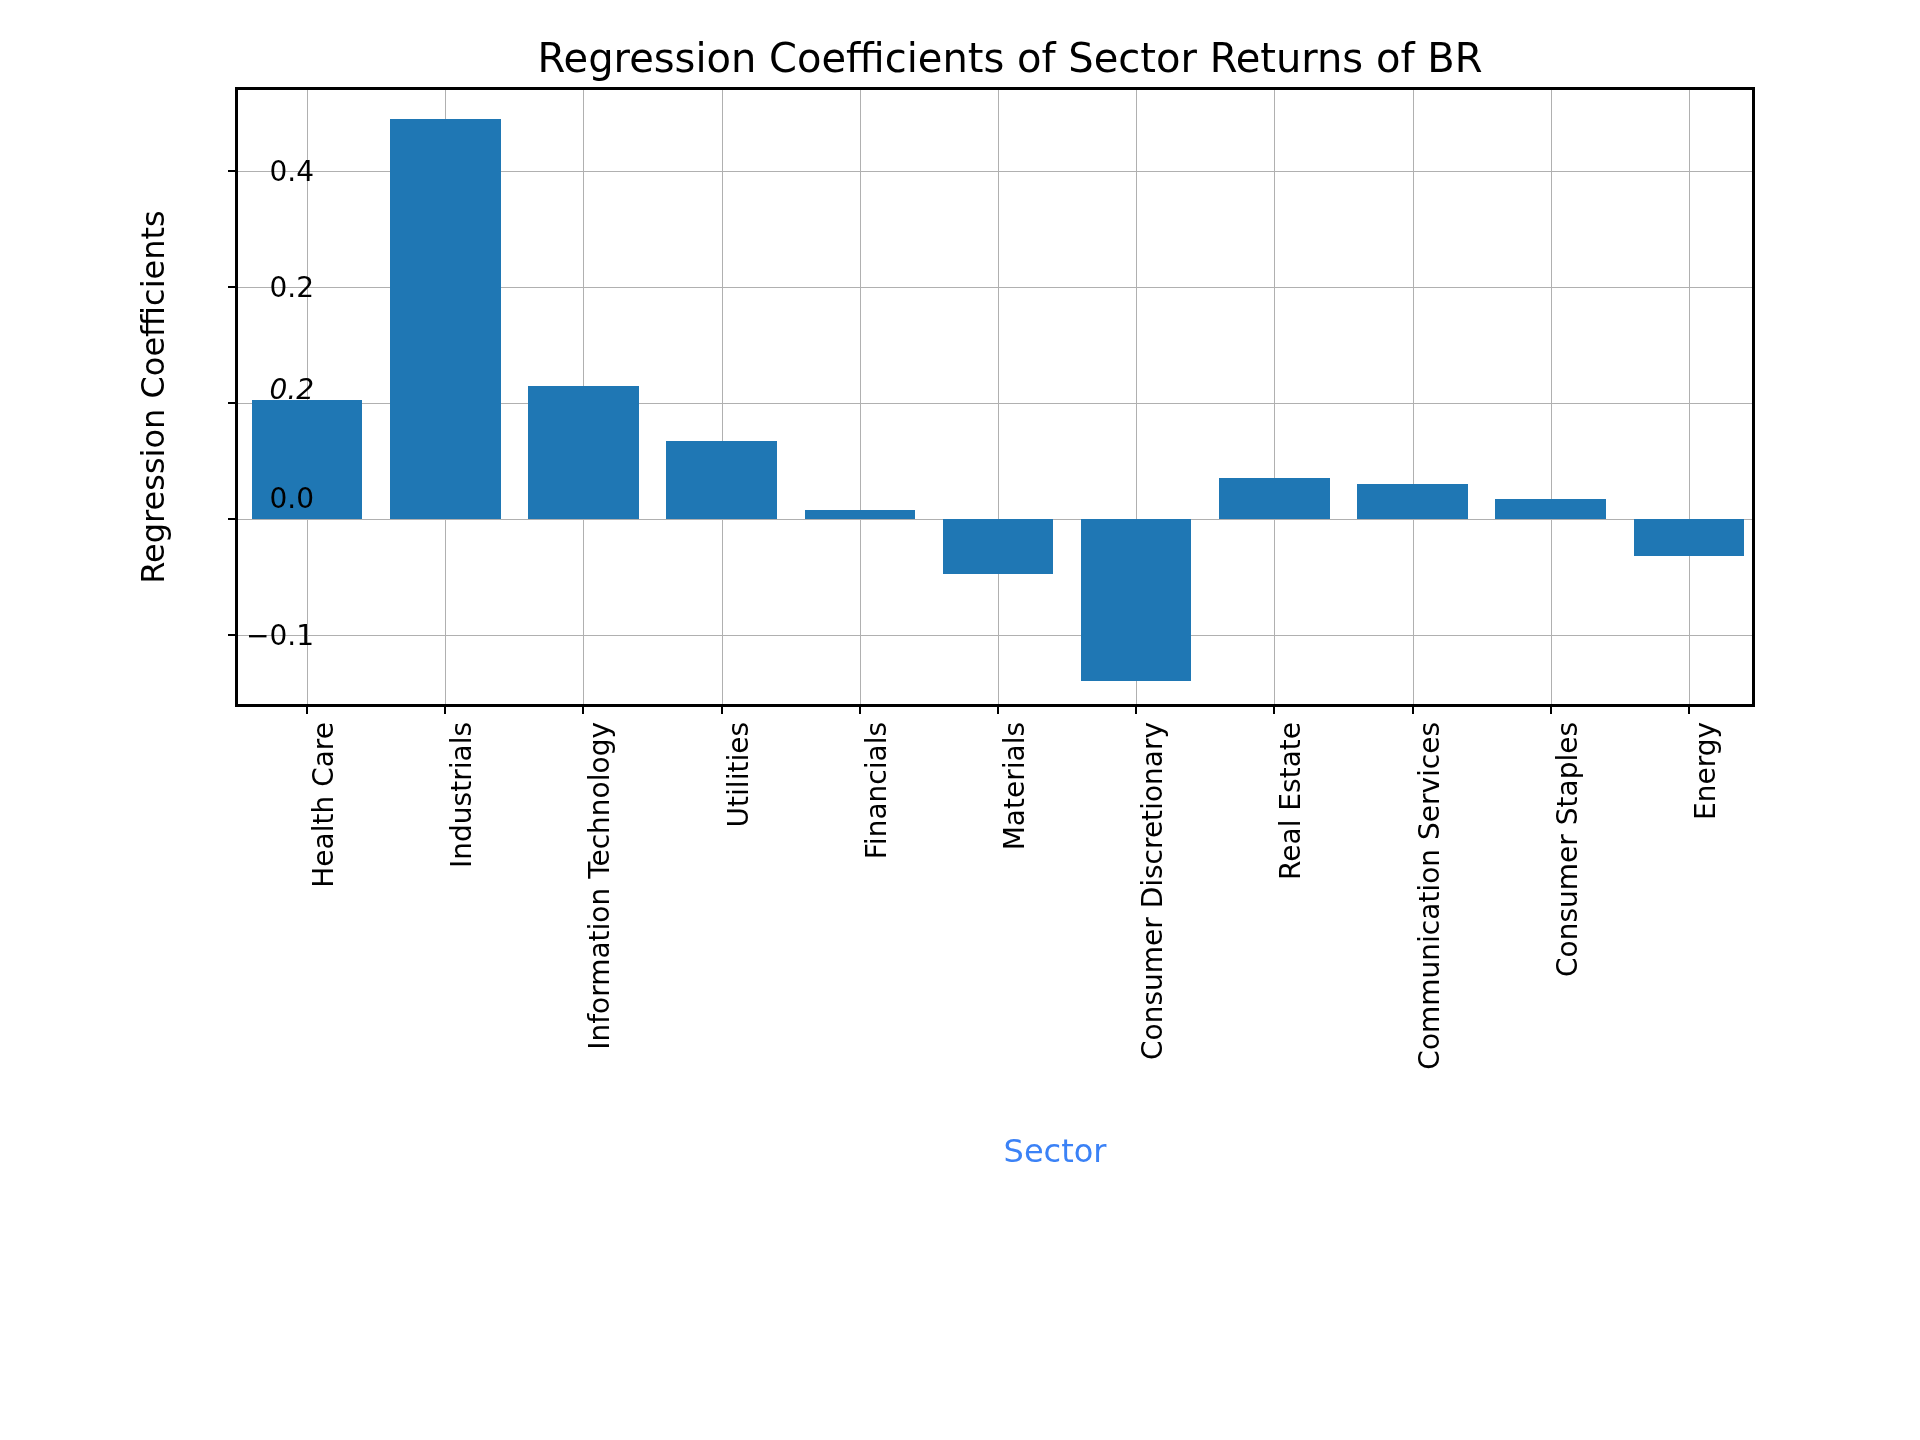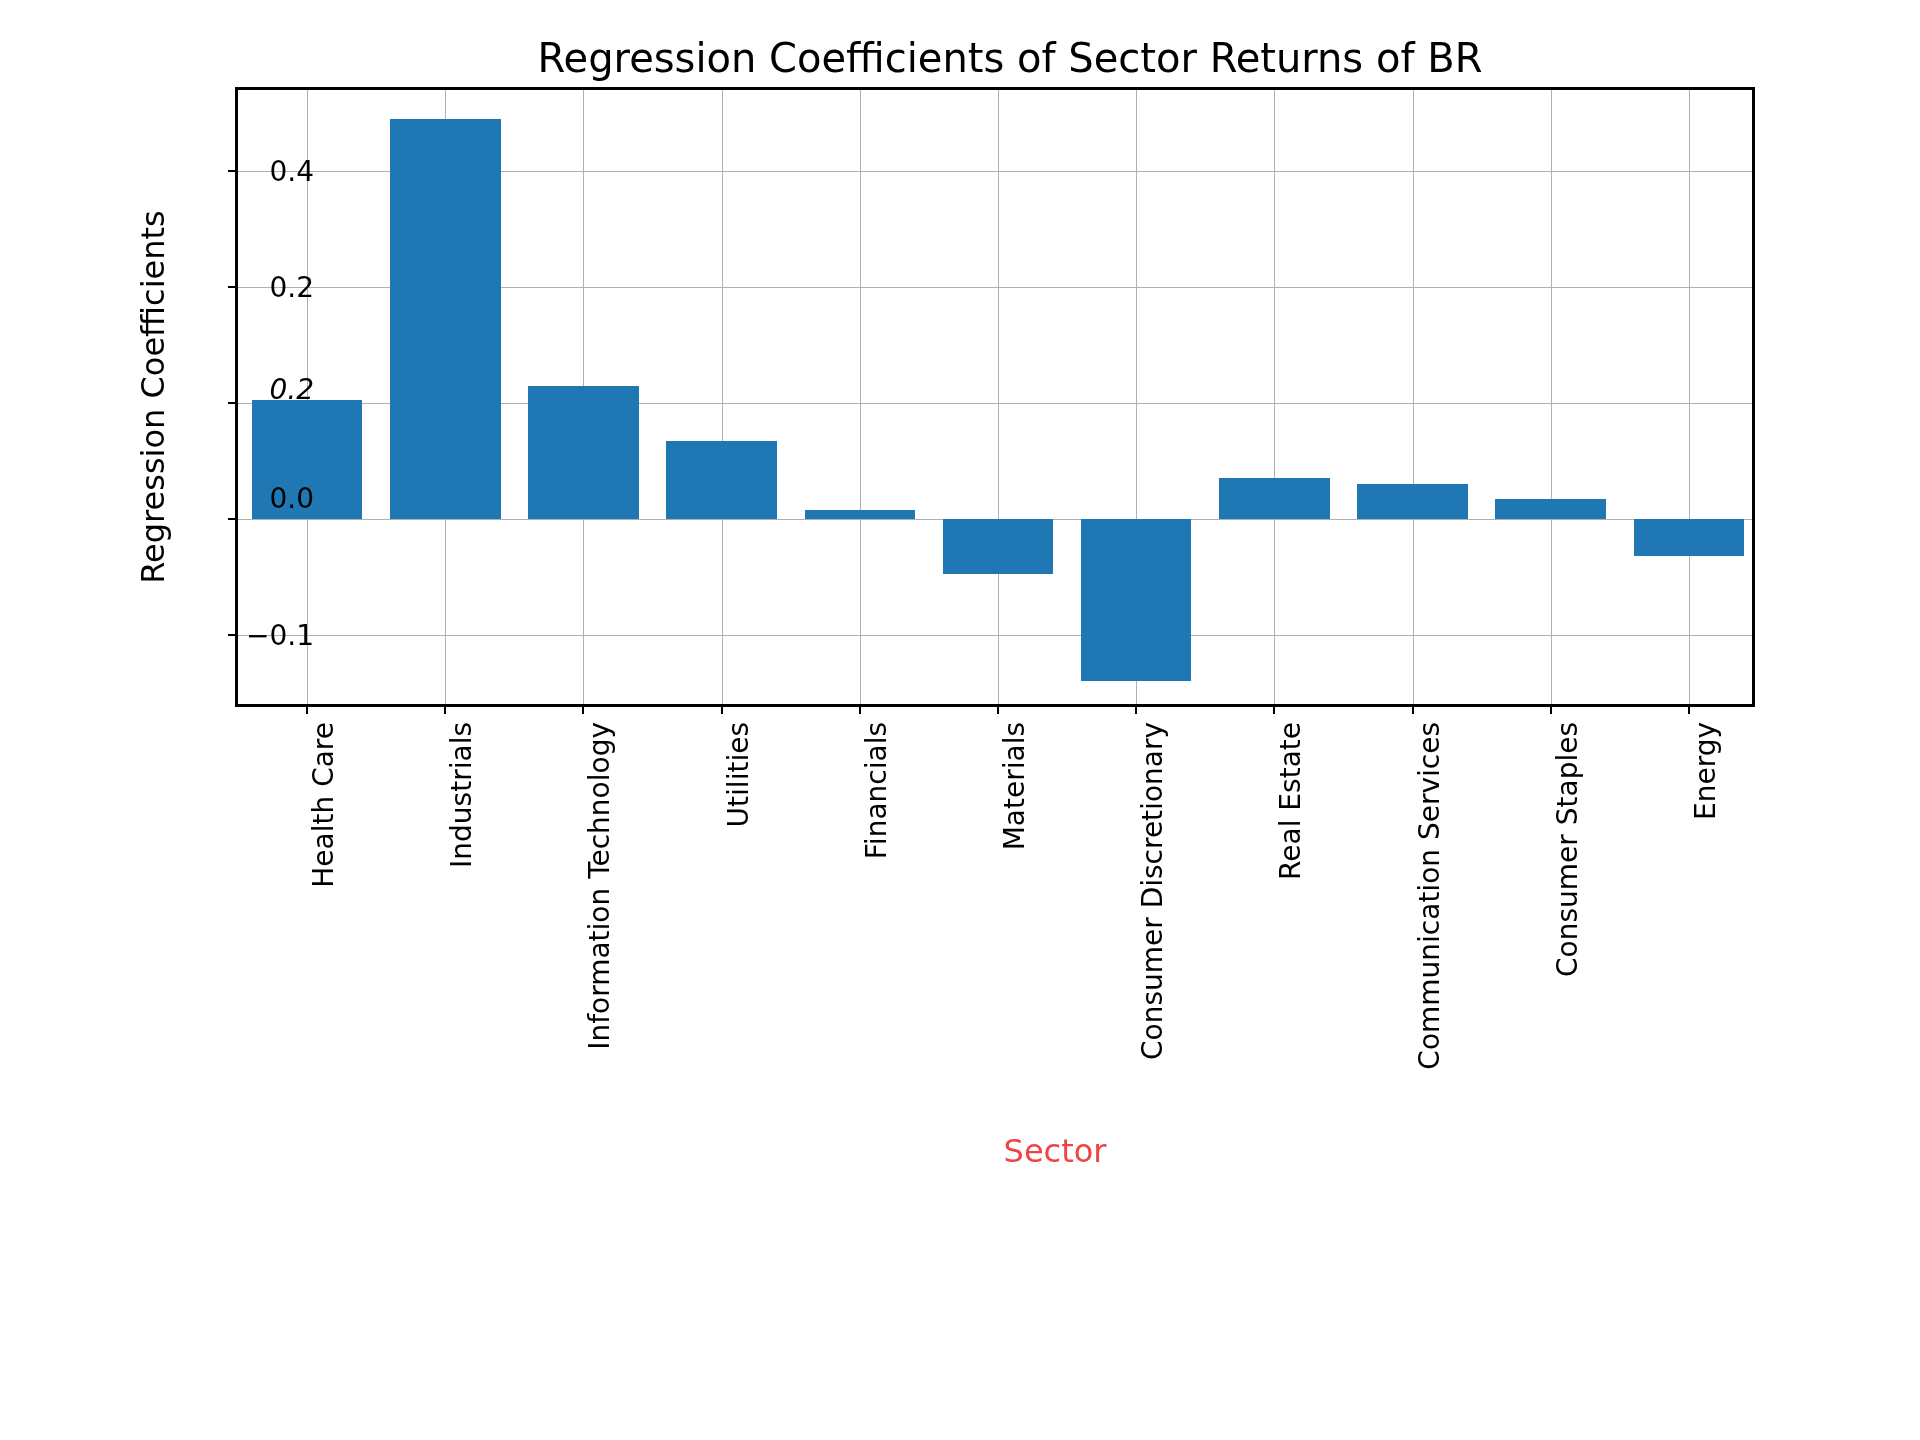--- a/index.html
+++ b/index.html
@@ -72,21 +72,21 @@
       left: -85px;
       top: 50%;
       transform: translate(-50%, -50%) rotate(-90deg);
       font-size: 32px;
       color: #000;
       white-space: nowrap;
     }
     .x-axis-label {
       position: absolute;
       font-size: 32px;
-      color: #ef4444;
+      color: #3b82f6;
       left: 50%;
       transform: translateX(-50%);
     }
     .bar {
       position: absolute;
       background: #1f77b4;
     }
     .x-tick-label {
       position: absolute;
       font-size: 28px;

